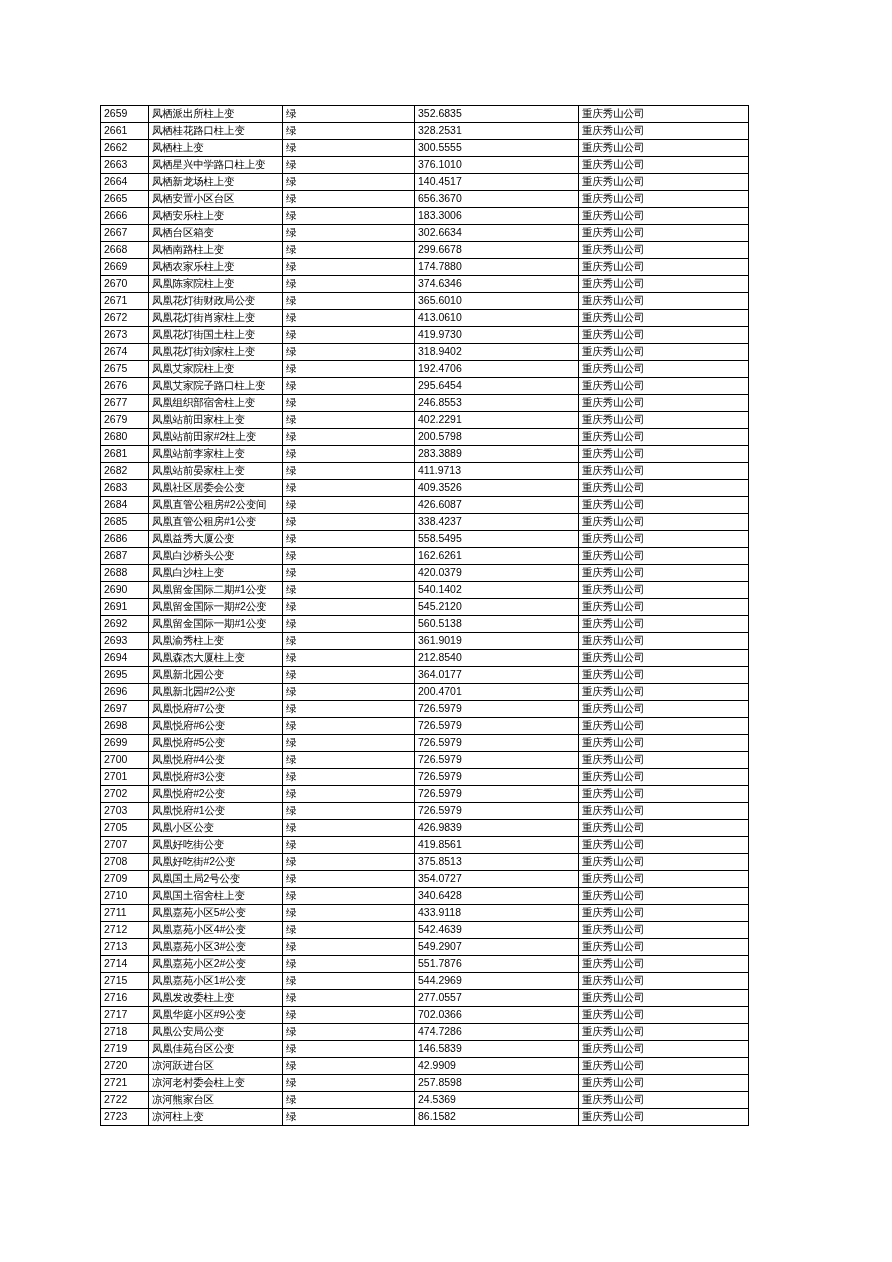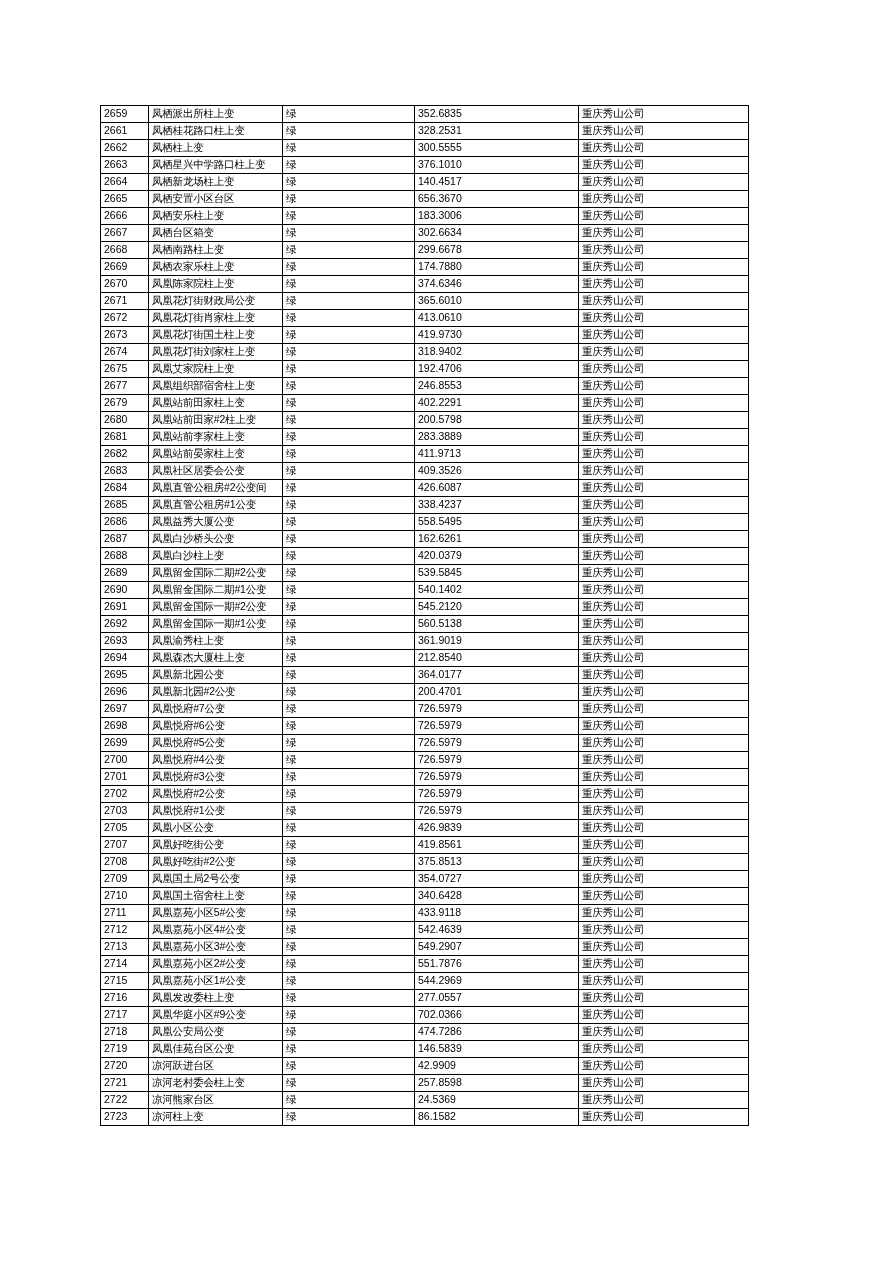--- a/index.html
+++ b/index.html
@@ -177,20 +177,27 @@
             <td class="cell-company">重庆秀山公司</td>
           </tr>
           <tr>
             <td class="cell-id">2675</td>
             <td class="cell-name">凤凰艾家院柱上变</td>
             <td class="cell-color">绿</td>
             <td class="cell-value">192.4706</td>
             <td class="cell-company">重庆秀山公司</td>
           </tr>
           <tr>
+            <td class="cell-id">2676</td>
+            <td class="cell-name">凤凰艾家院子路口柱上变</td>
+            <td class="cell-color">绿</td>
+            <td class="cell-value">295.6454</td>
+            <td class="cell-company">重庆秀山公司</td>
+          </tr>
+          <tr>
             <td class="cell-id">2677</td>
             <td class="cell-name">凤凰组织部宿舍柱上变</td>
             <td class="cell-color">绿</td>
             <td class="cell-value">246.8553</td>
             <td class="cell-company">重庆秀山公司</td>
           </tr>
           <tr>
             <td class="cell-id">2679</td>
             <td class="cell-name">凤凰站前田家柱上变</td>
             <td class="cell-color">绿</td>
@@ -251,27 +258,20 @@
             <td class="cell-name">凤凰白沙桥头公变</td>
             <td class="cell-color">绿</td>
             <td class="cell-value">162.6261</td>
             <td class="cell-company">重庆秀山公司</td>
           </tr>
           <tr>
             <td class="cell-id">2688</td>
             <td class="cell-name">凤凰白沙柱上变</td>
             <td class="cell-color">绿</td>
             <td class="cell-value">420.0379</td>
-            <td class="cell-company">重庆秀山公司</td>
-          </tr>
-          <tr>
-            <td class="cell-id">2689</td>
-            <td class="cell-name">凤凰留金国际二期#2公变</td>
-            <td class="cell-color">绿</td>
-            <td class="cell-value">539.5845</td>
             <td class="cell-company">重庆秀山公司</td>
           </tr>
           <tr>
             <td class="cell-id">2690</td>
             <td class="cell-name">凤凰留金国际二期#1公变</td>
             <td class="cell-color">绿</td>
             <td class="cell-value">540.1402</td>
             <td class="cell-company">重庆秀山公司</td>
           </tr>
           <tr>

